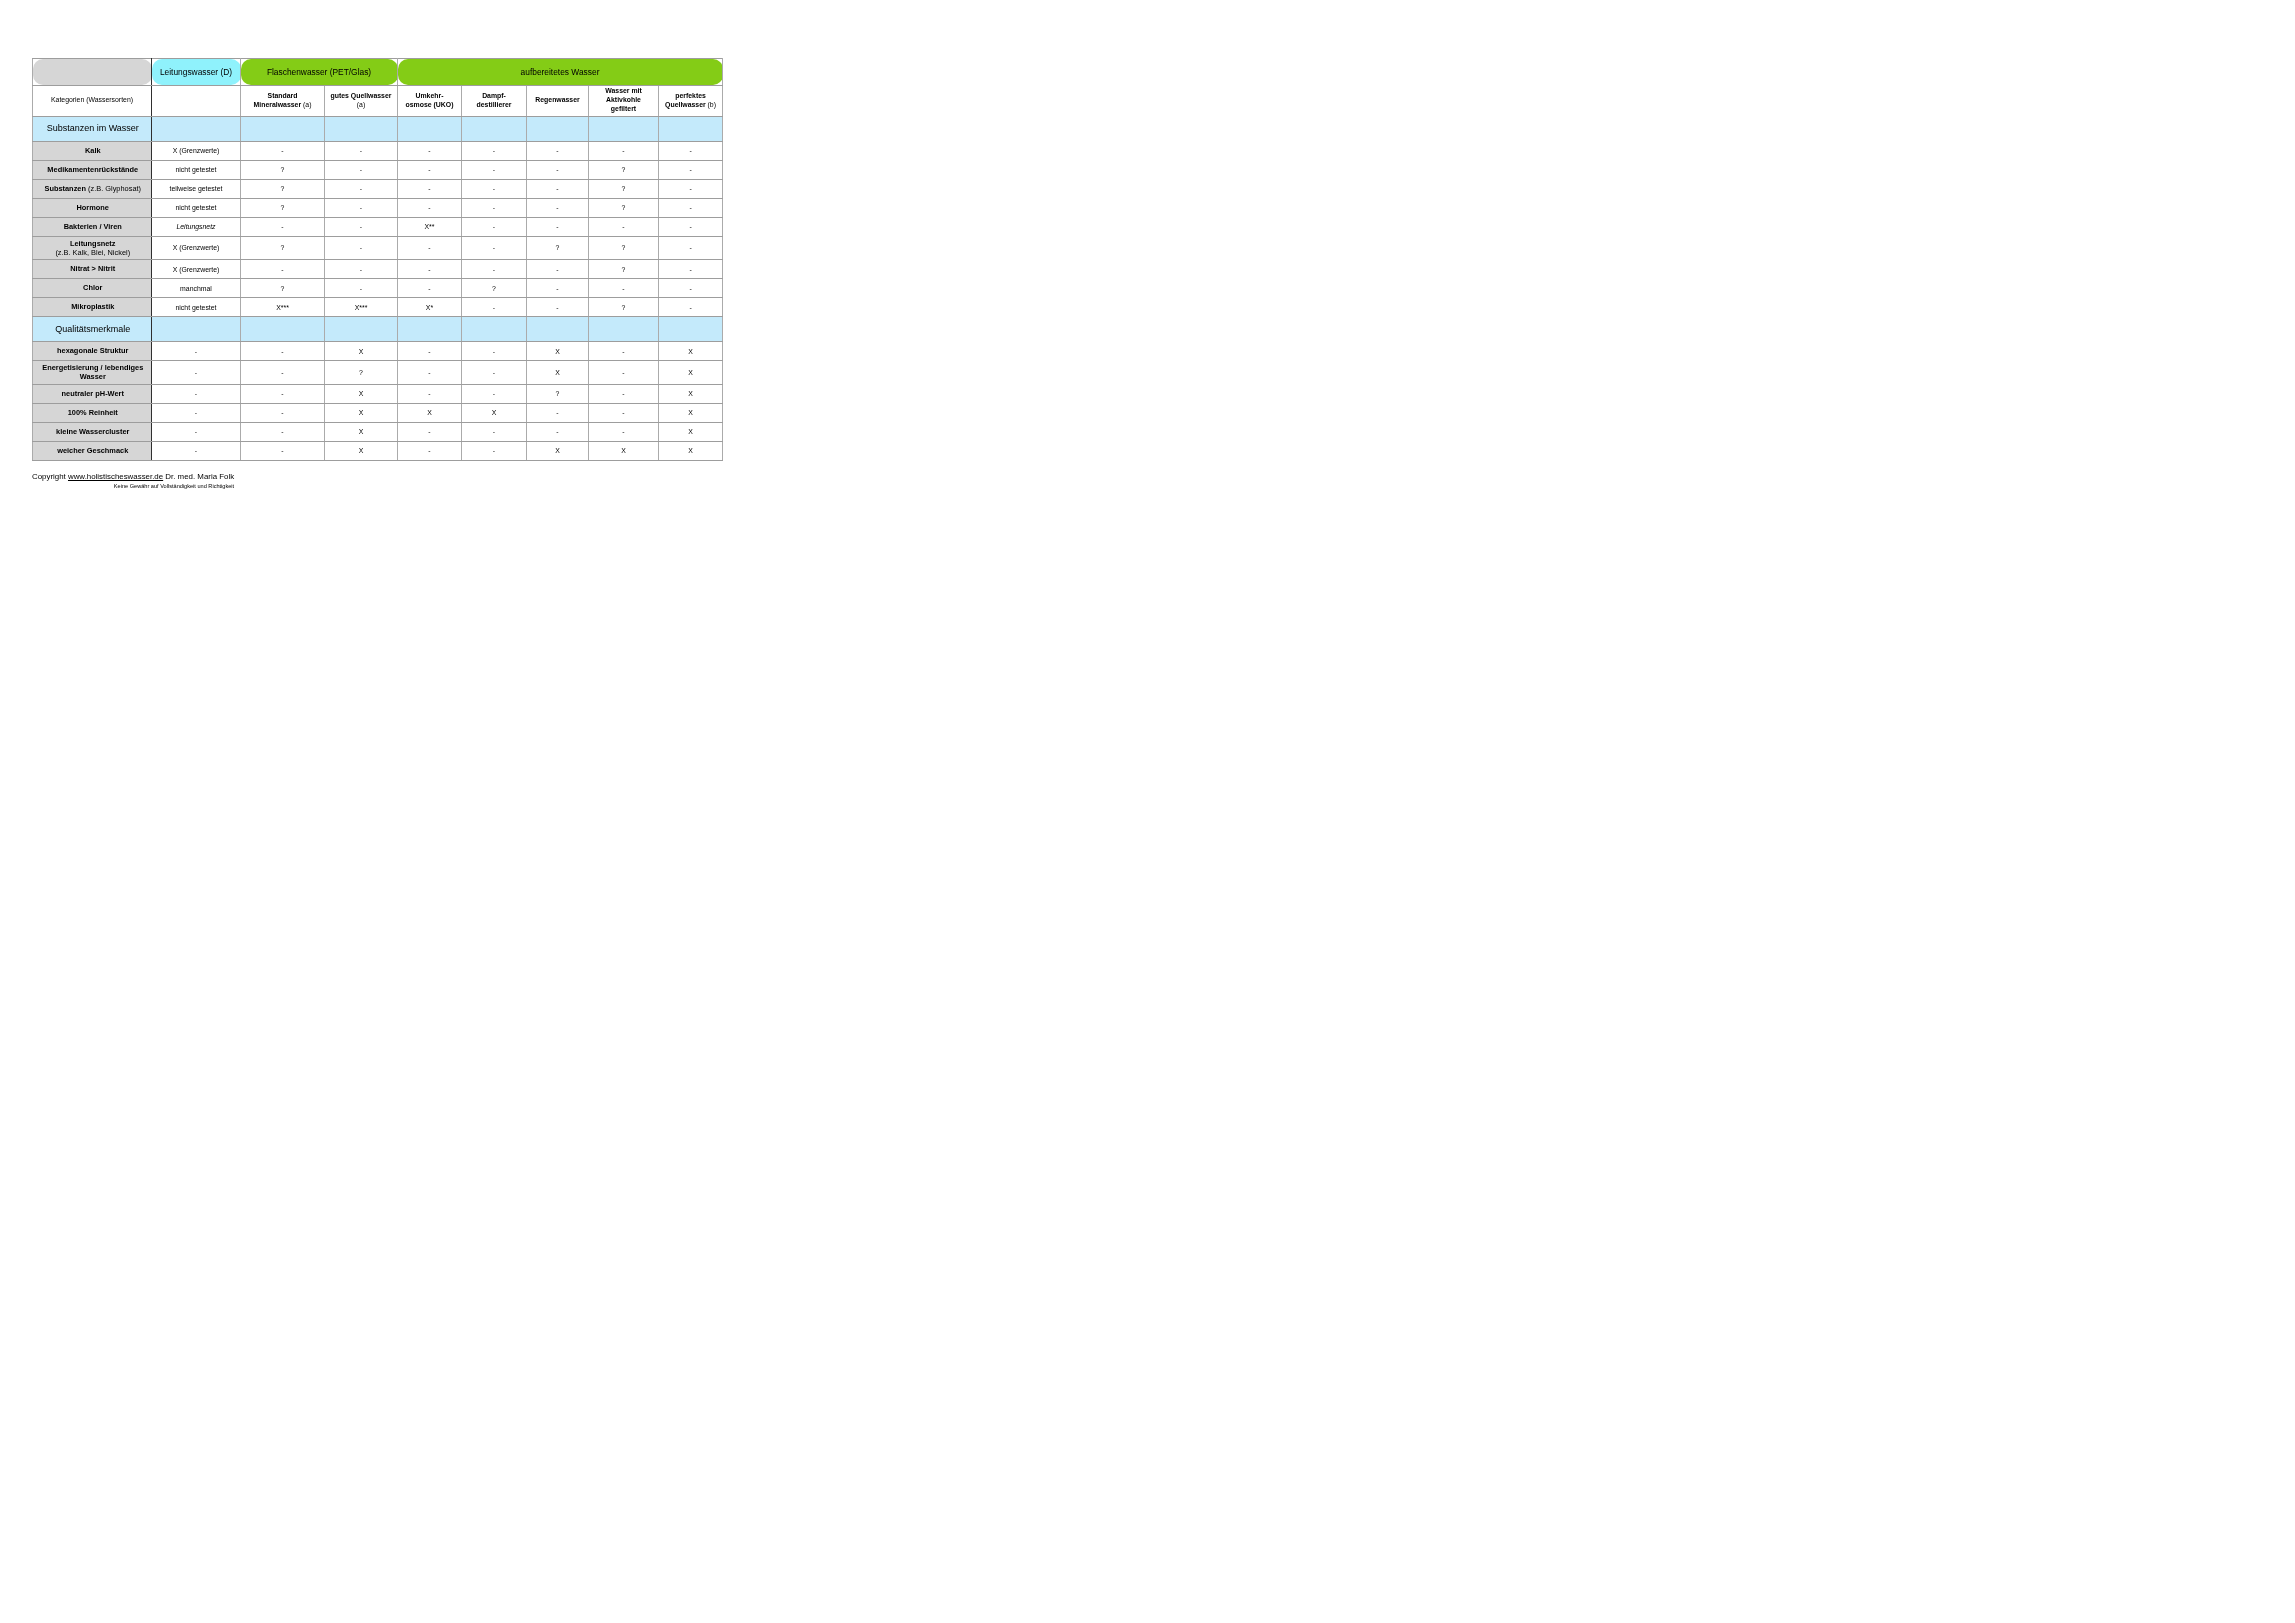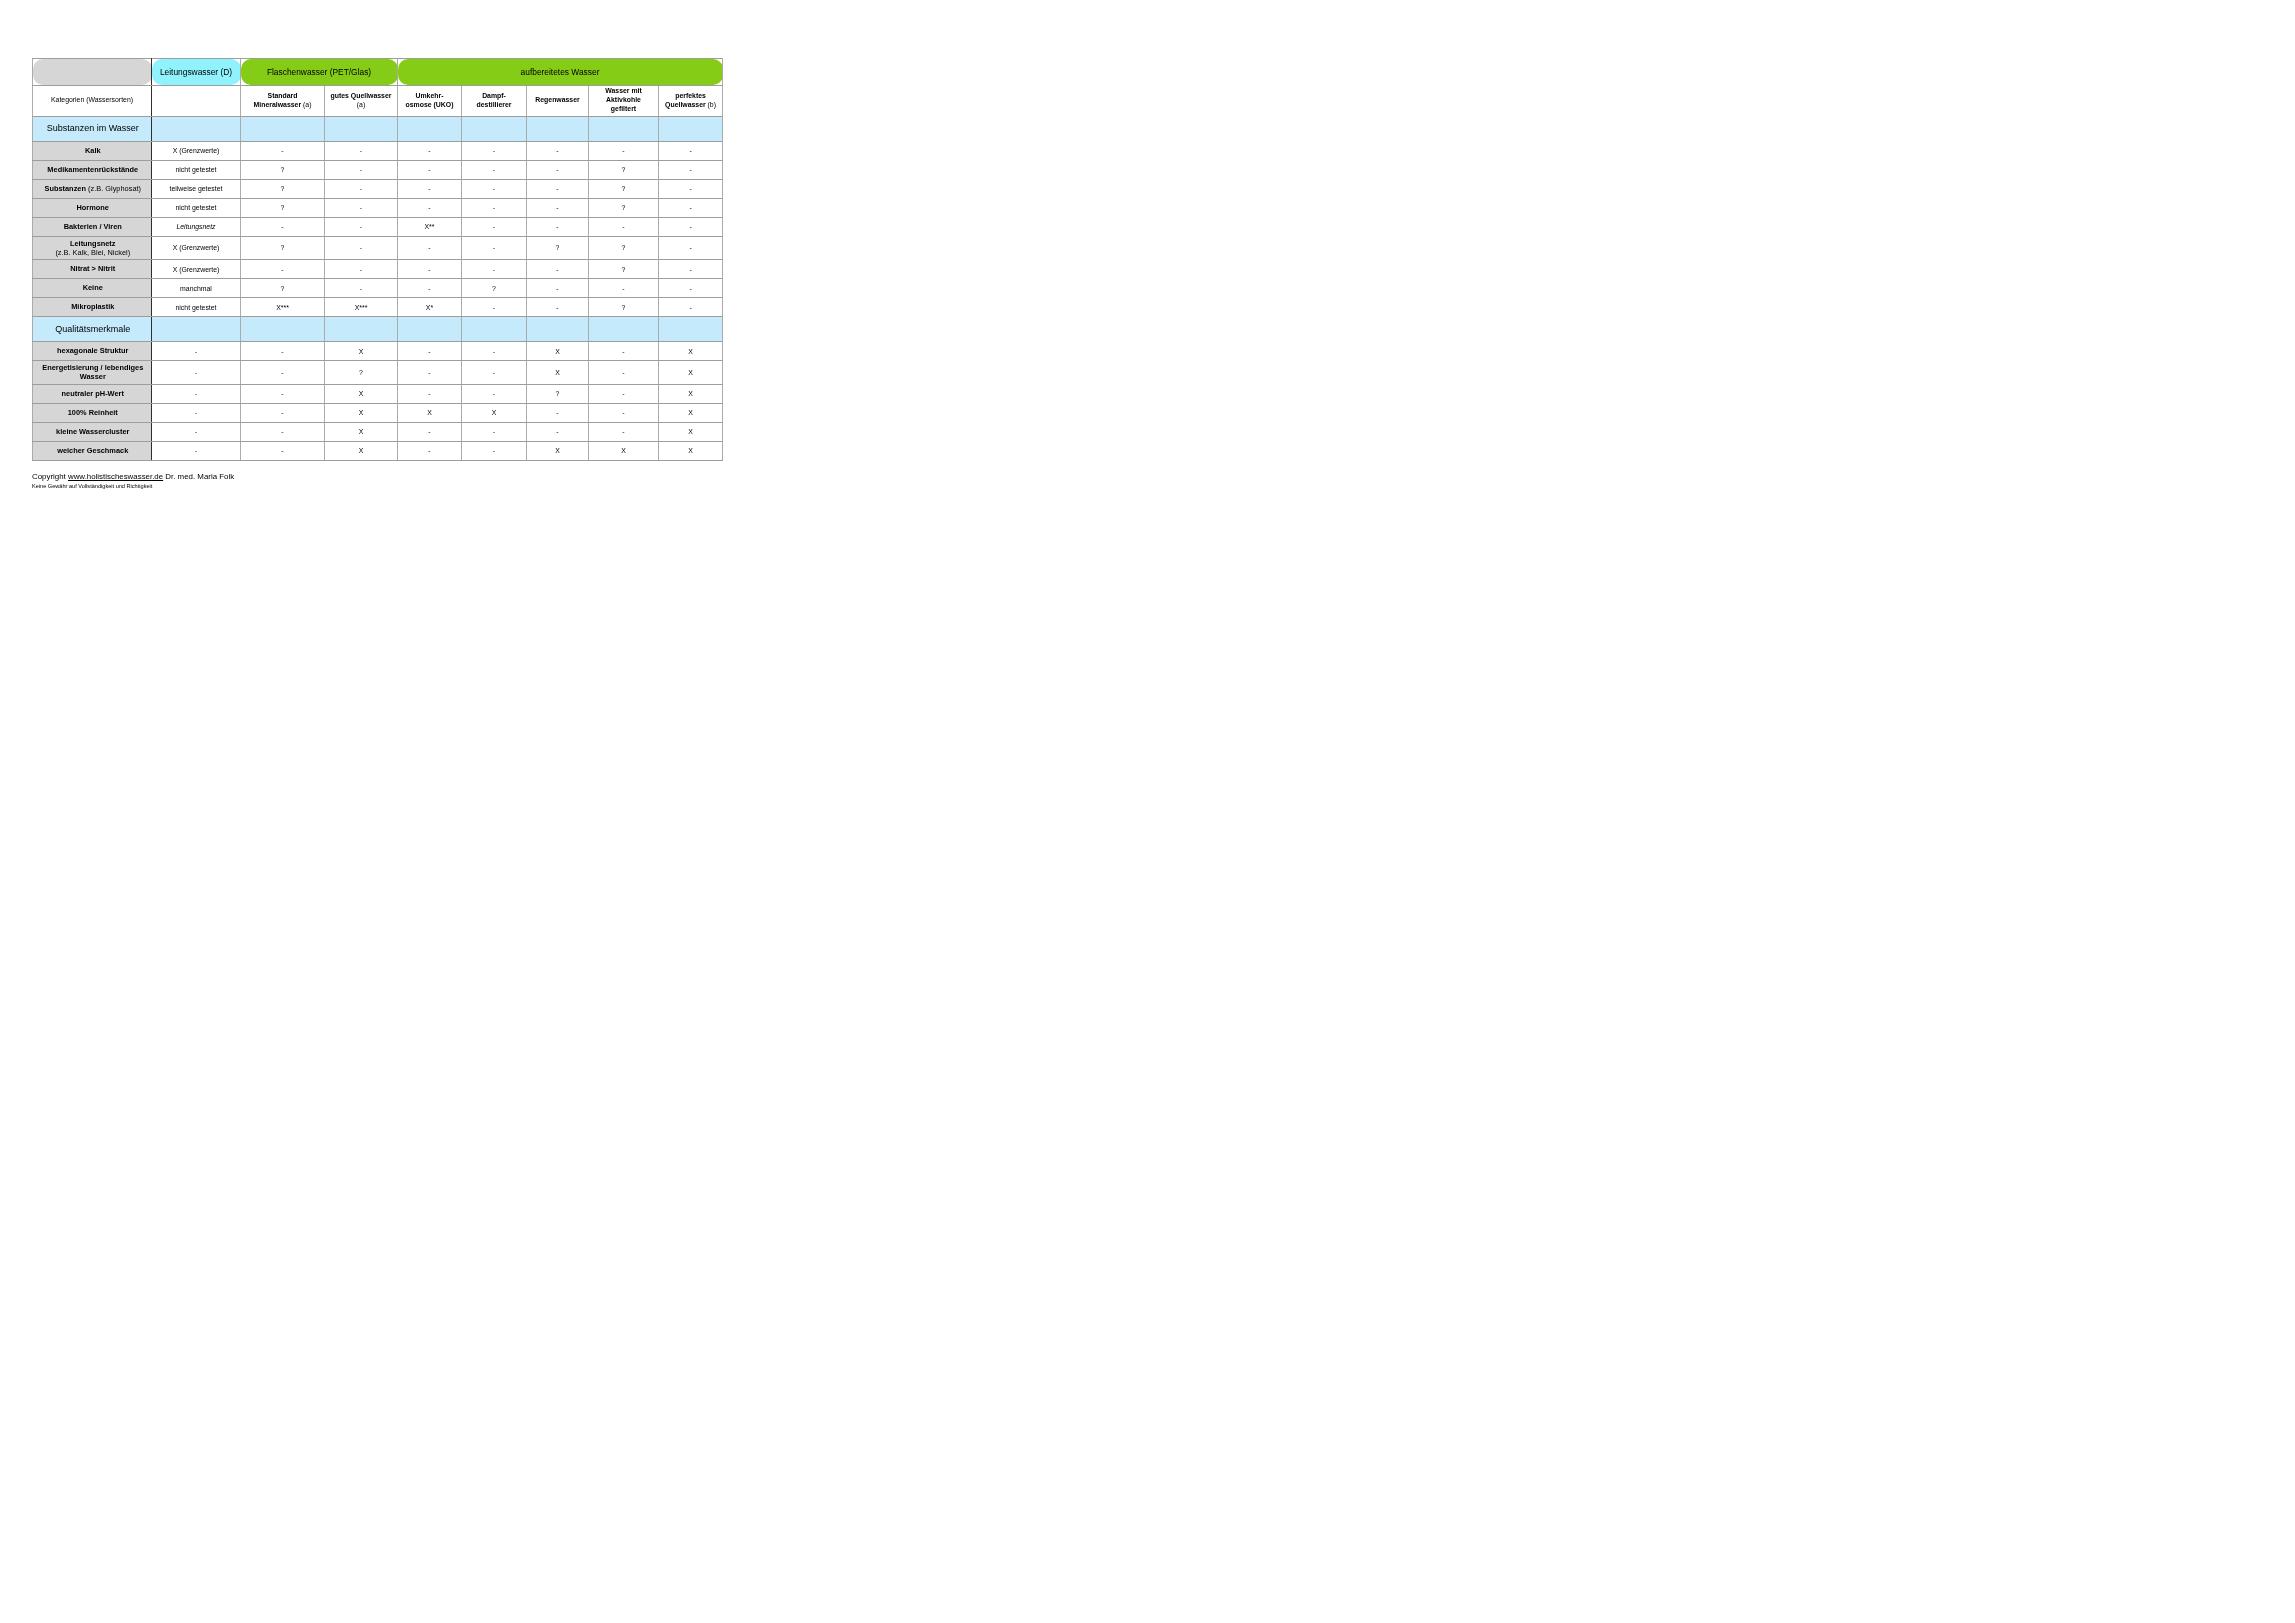--- a/index.html
+++ b/index.html
@@ -55,21 +55,21 @@
   .row-section .label-cell { background: #c4eafb; font-size: 9px; line-height: 1.2; }
   .section-title { font-weight: bold; }
   
   .row-data td { height: 19px; }
   .value-cell { text-align: center; font-size: 6.9px; padding: 1px 1.5px; background: #ffffff; }
   b.seg { font-weight: bold; }
   span.seg { font-weight: normal; }
   .ital { font-style: italic; }
 
   
-  #footer { position: absolute; left: 32px; top: 472px; }
+  #footer { position: absolute; left: 32px; top: 472px; text-align: right; }
   #footer .line1 { font-size: 7.9px; }
   #footer .line1 a { color: #000; text-decoration: underline; }
   #footer .line2 { font-size: 5.6px; margin-top: 2px; }
 </style>
 </head>
 <body>
 
 <div id="stage">
 
   <div id="table-wrap">
@@ -195,21 +195,21 @@
             <td class="value-cell">X (Grenzwerte)</td>
             <td class="value-cell">-</td>
             <td class="value-cell">-</td>
             <td class="value-cell">-</td>
             <td class="value-cell">-</td>
             <td class="value-cell">-</td>
             <td class="value-cell">?</td>
             <td class="value-cell">-</td>
           </tr>
           <tr class="row-data">
-            <td class="label-cell"><b class="seg">Keine</b></td>
+            <td class="label-cell"><b class="seg">Chlor</b></td>
             <td class="value-cell">manchmal</td>
             <td class="value-cell">?</td>
             <td class="value-cell">-</td>
             <td class="value-cell">-</td>
             <td class="value-cell">?</td>
             <td class="value-cell">-</td>
             <td class="value-cell">-</td>
             <td class="value-cell">-</td>
           </tr>
           <tr class="row-data">

